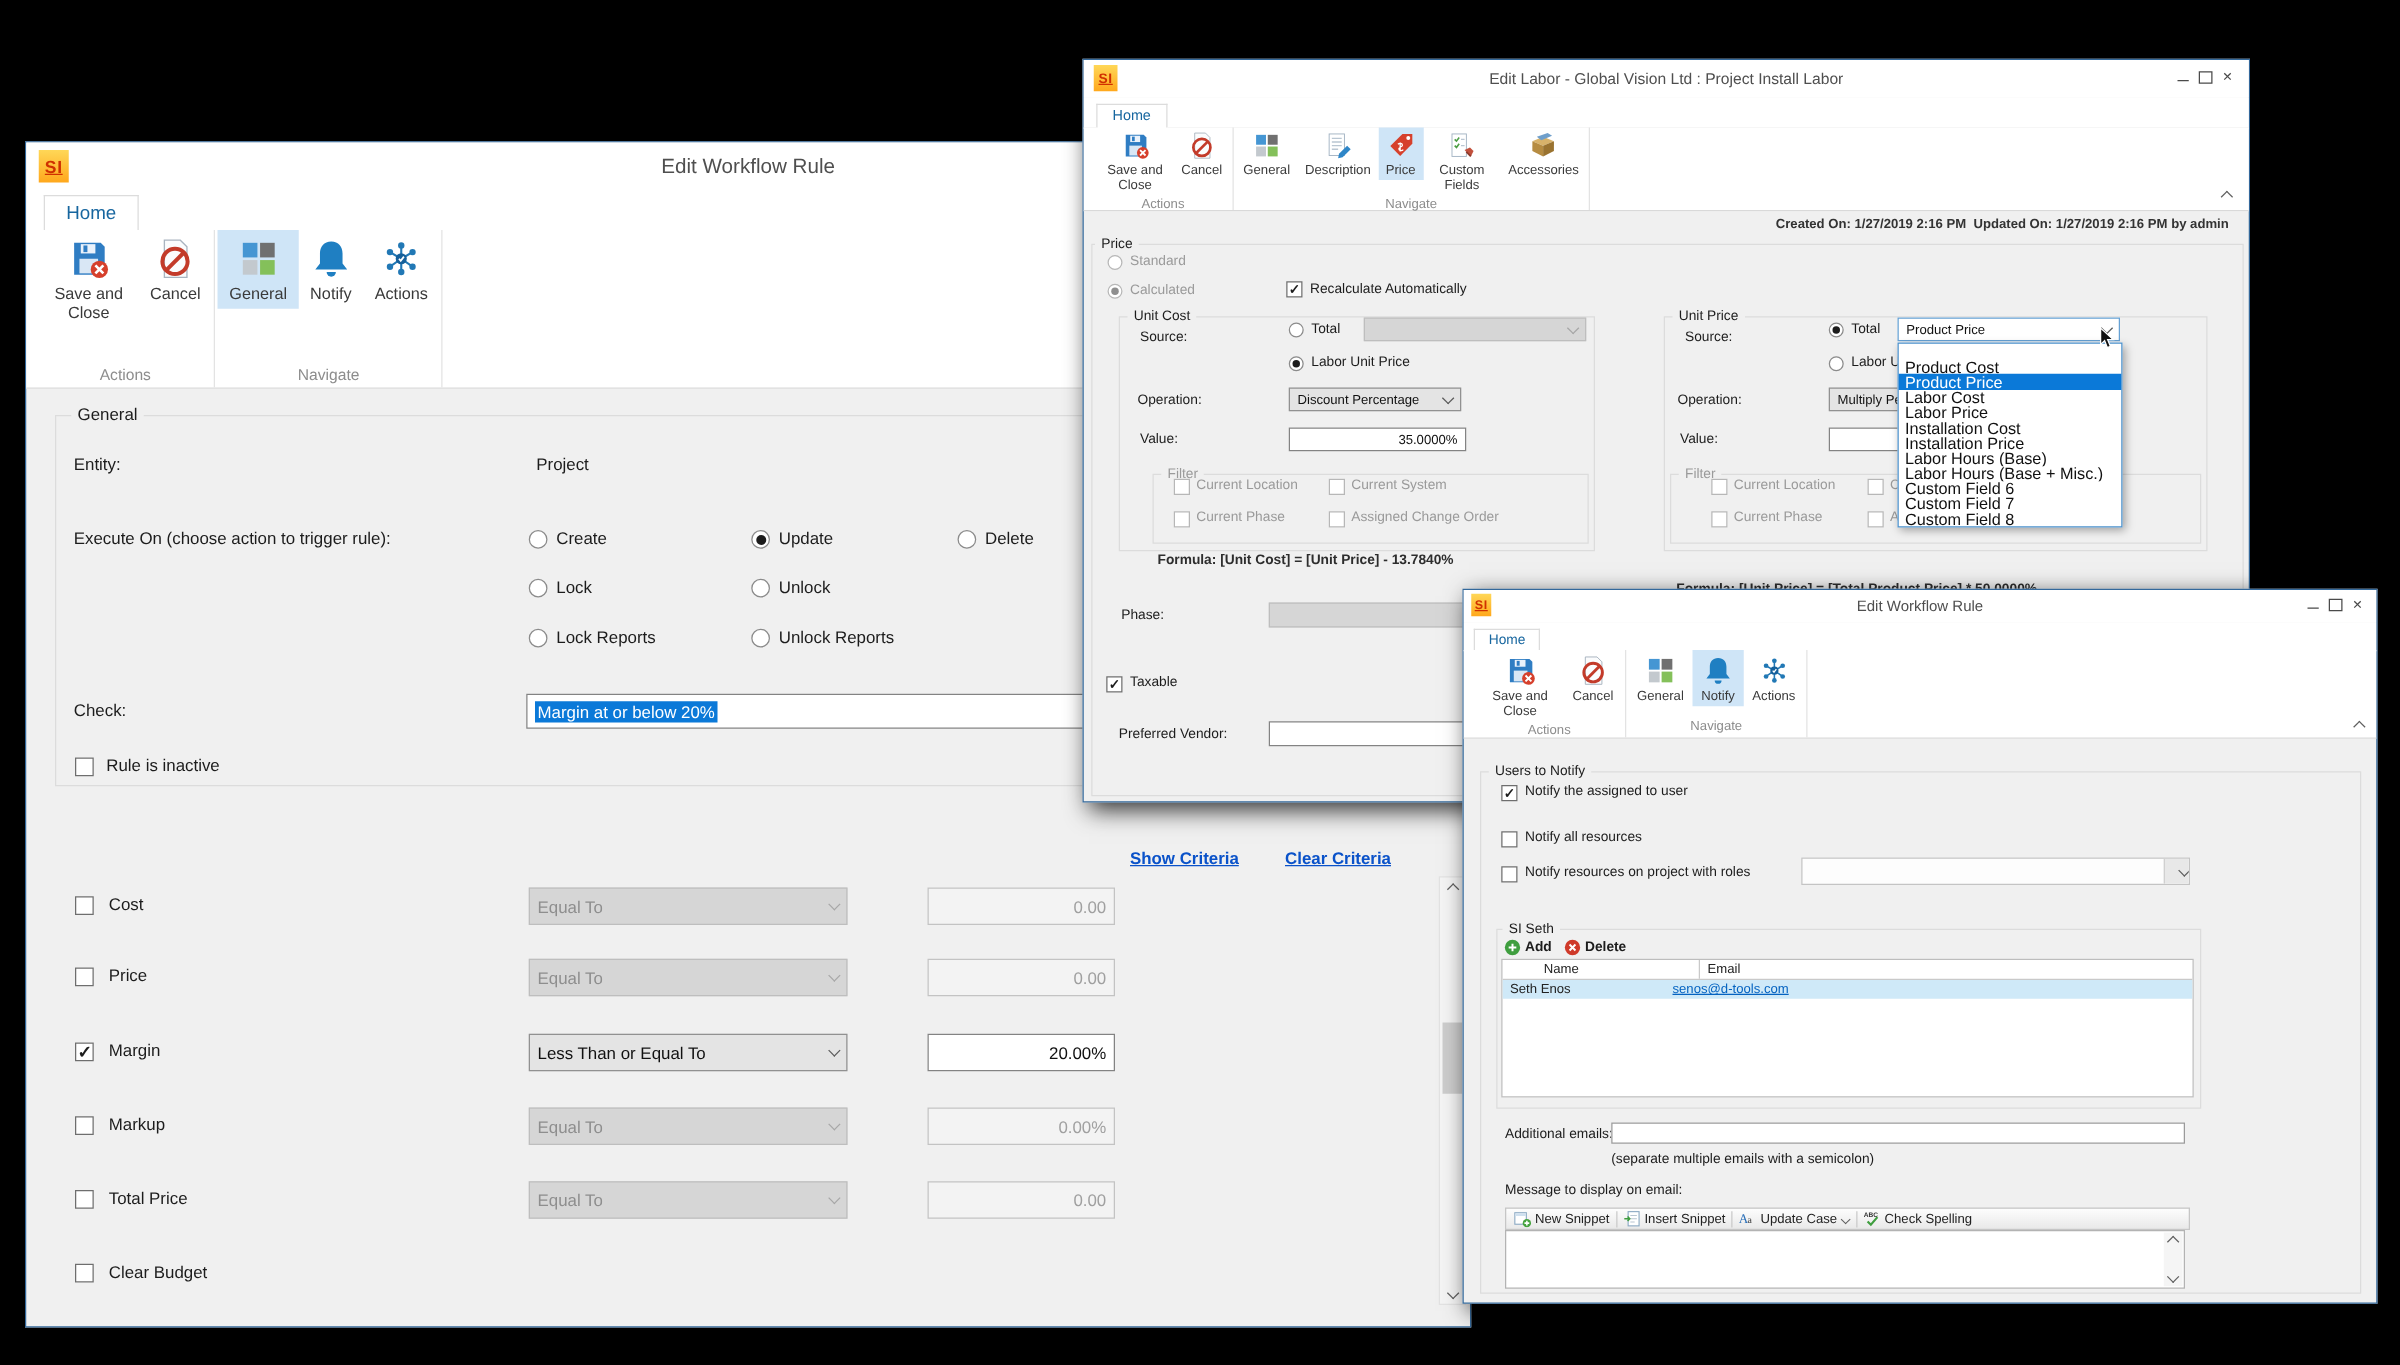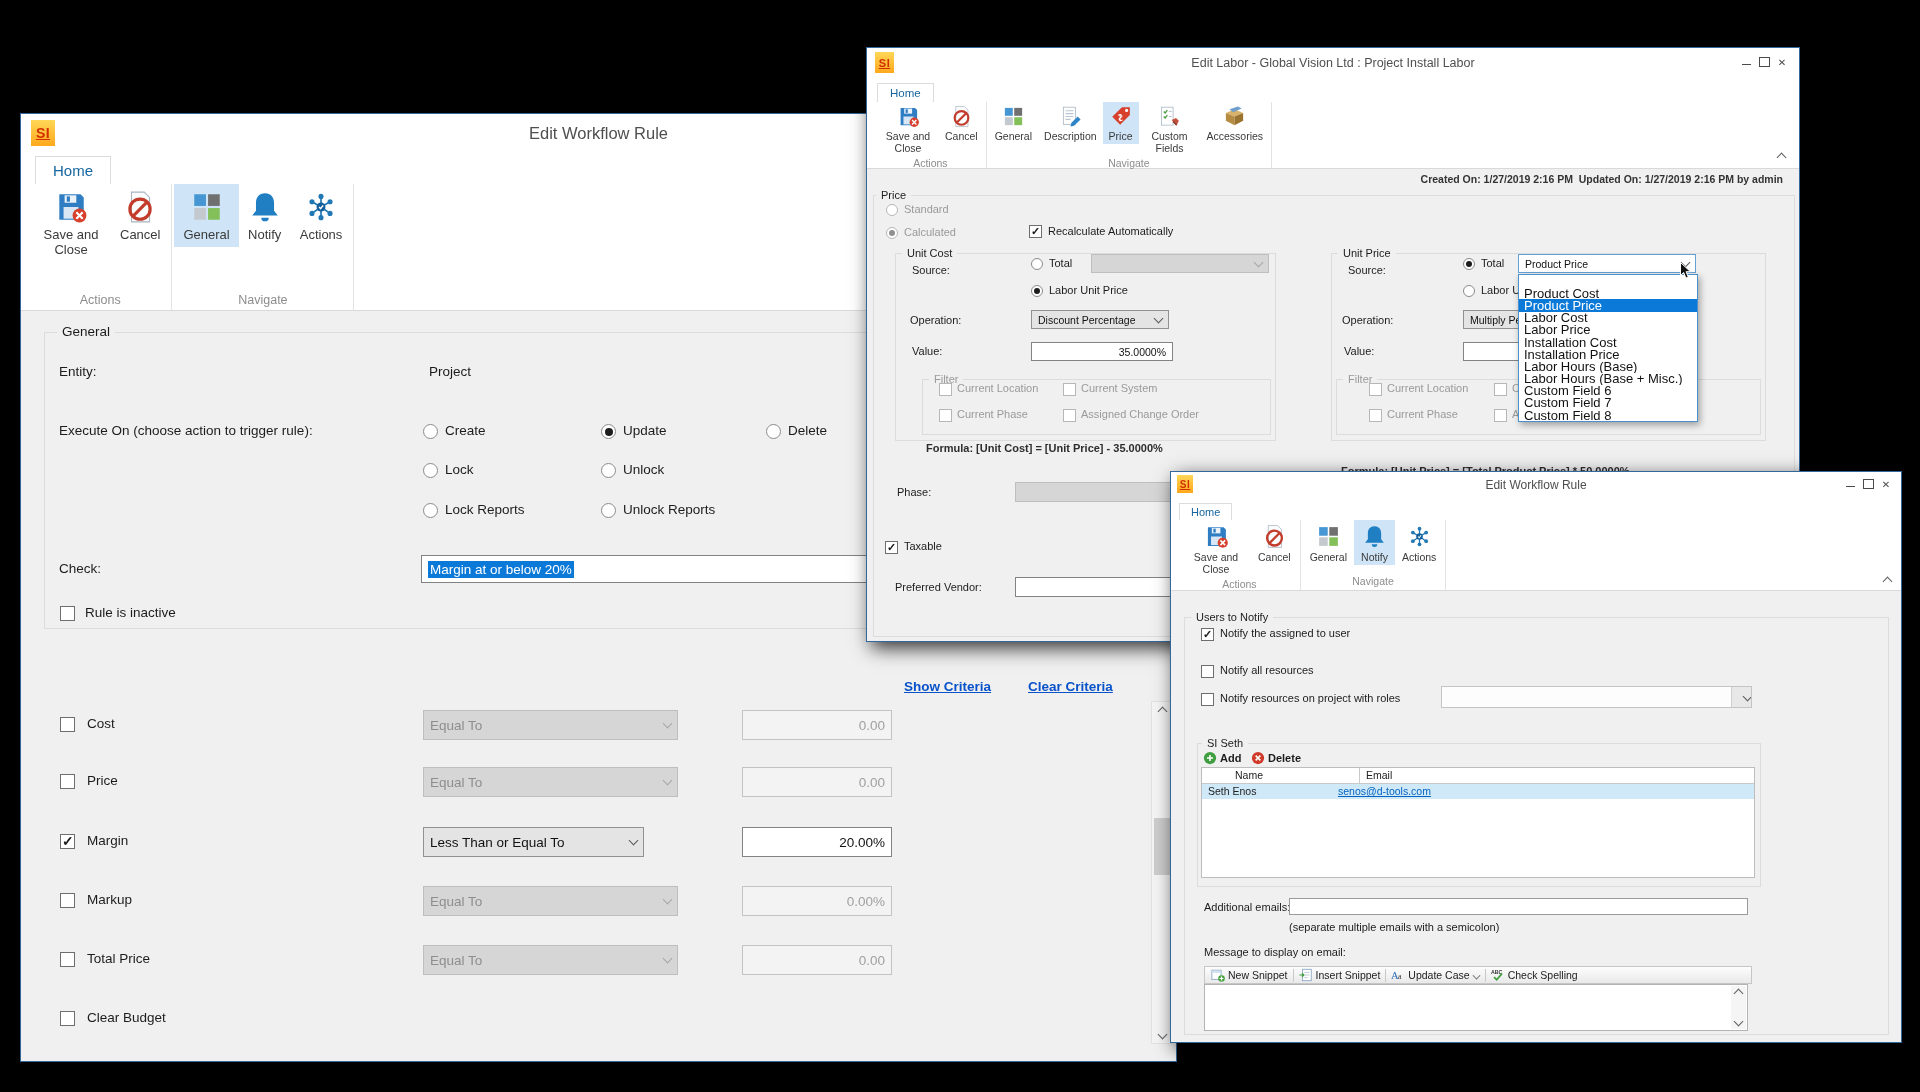--- a/index.html
+++ b/index.html
@@ -264,21 +264,21 @@
   <div class="combo dis" style="left:402px;top:653px;width:255px;height:30px">
     <span class="ctext">Equal To</span>
         <i class="chev"></i>
   </div>
   <div class="tbox right dis" style="left:721px;top:653px;width:150px;height:30px">
     <span>0.00</span>
   </div>
 
   <span class="cb checked" style="left:39px;top:720px"></span>
   <span class="lbl" style="left:66px;top:719px">Margin</span>
-  <div class="combo" style="left:402px;top:713px;width:221px;height:30px">
+  <div class="combo" style="left:402px;top:713px;width:255px;height:30px">
     <span class="ctext">Less Than or Equal To</span>
         <i class="chev"></i>
   </div>
   <div class="tbox right" style="left:721px;top:713px;width:150px;height:30px">
     <span>20.00%</span>
   </div>
 
   <span class="cb" style="left:39px;top:779px"></span>
   <span class="lbl" style="left:66px;top:778px">Markup</span>
   <div class="combo dis" style="left:402px;top:772px;width:255px;height:30px">
@@ -459,21 +459,21 @@
     <span class="legend dis" style="left:6px">Filter</span>
   </div>
   <span class="cb dis" style="left:72px;top:335px"></span>
   <span class="lbl dis" style="left:90px;top:334px">Current Location</span>
   <span class="cb dis" style="left:196px;top:335px"></span>
   <span class="lbl dis" style="left:214px;top:334px">Current System</span>
   <span class="cb dis" style="left:72px;top:361px"></span>
   <span class="lbl dis" style="left:90px;top:360px">Current Phase</span>
   <span class="cb dis" style="left:196px;top:361px"></span>
   <span class="lbl dis" style="left:214px;top:360px">Assigned Change Order</span>
-  <span class="lbl semib" style="left:59px;top:394px">Formula: [Unit Cost] = [Unit Price] - 35.0000%</span>
+  <span class="lbl semib" style="left:59px;top:394px">Formula: [Unit Cost] = [Unit Price] - 13.7840%</span>
 
   <div class="gbox" style="left:464px;top:205px;width:433px;height:186px">
     <span class="legend" style="left:6px">Unit Price</span>
   </div>
   <span class="lbl" style="left:481px;top:216px">Source:</span>
   <span class="radio checked" style="left:596px;top:210px"></span>
   <span class="lbl" style="left:614px;top:209px">Total</span>
   <div class="combo open" style="left:651px;top:206px;width:178px;height:19px">
     <span class="ctext">Product Price</span>
         <i class="chev"></i>

